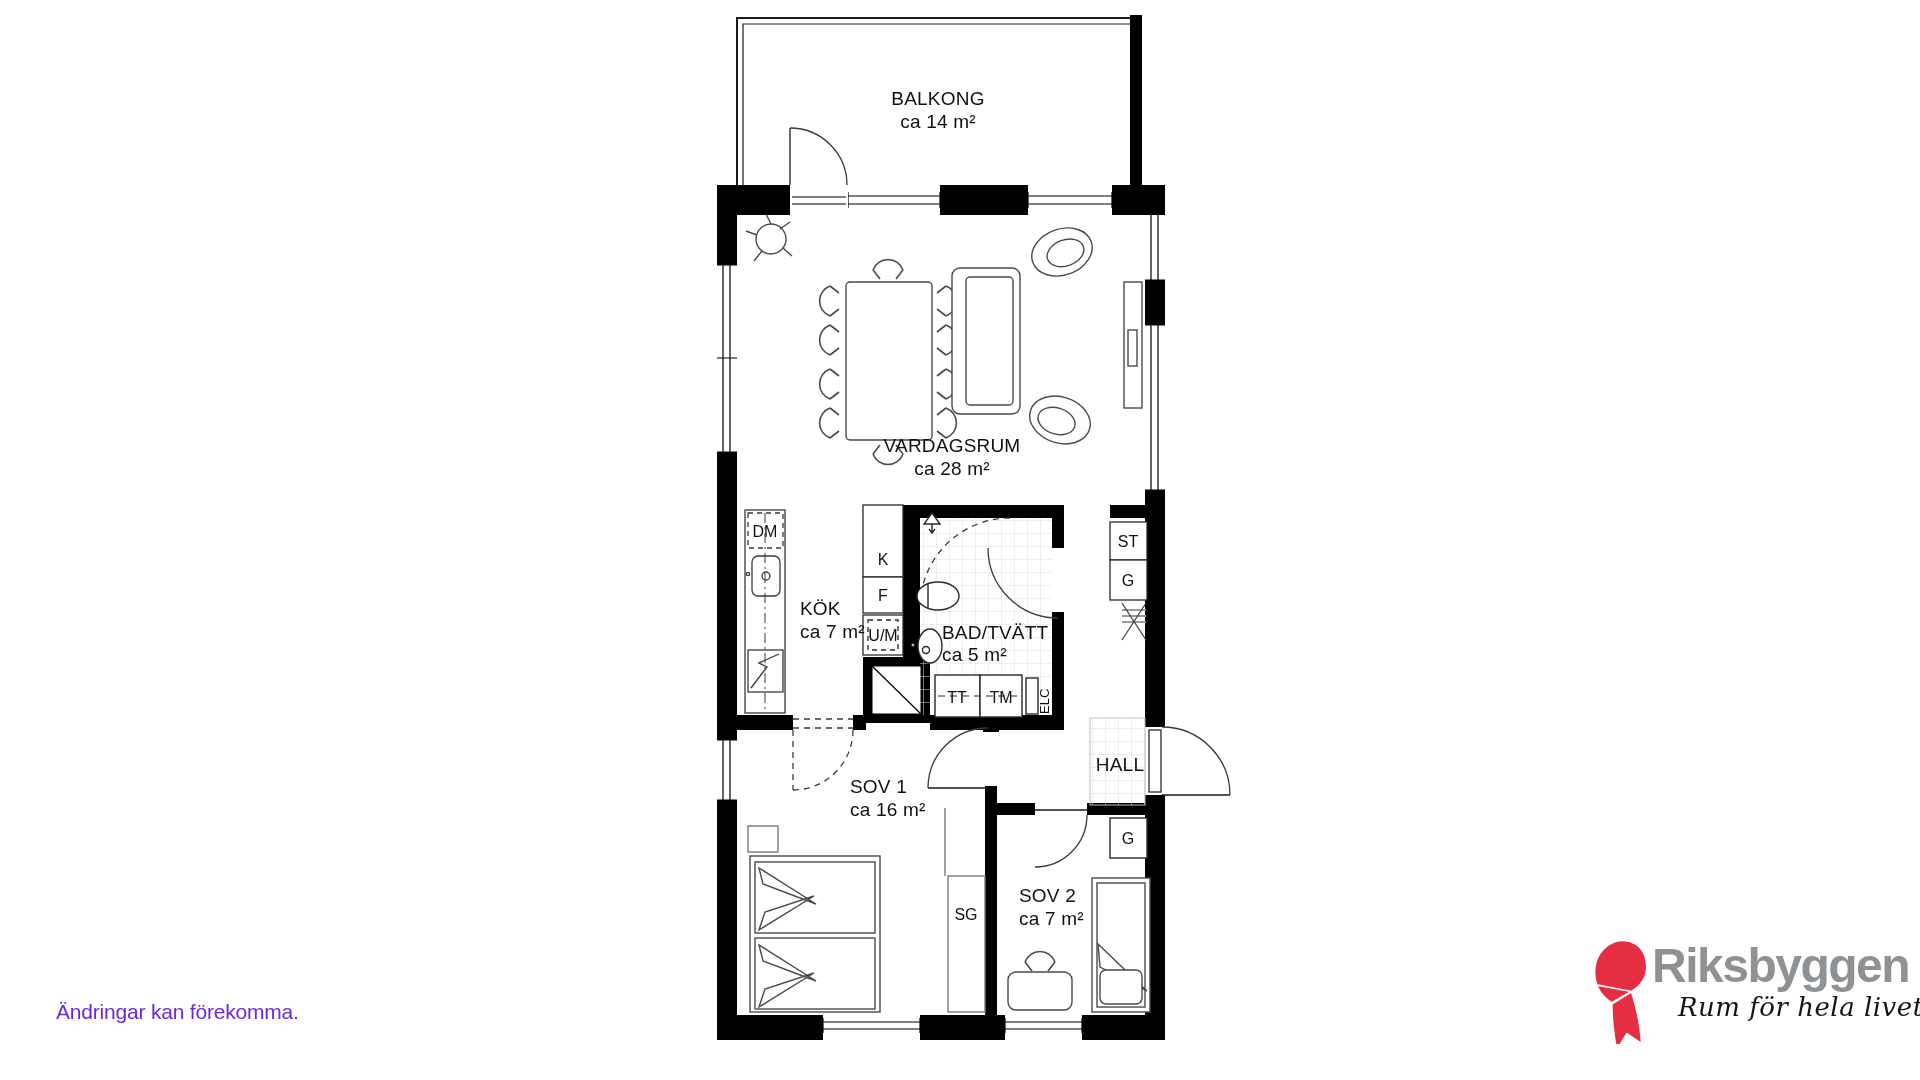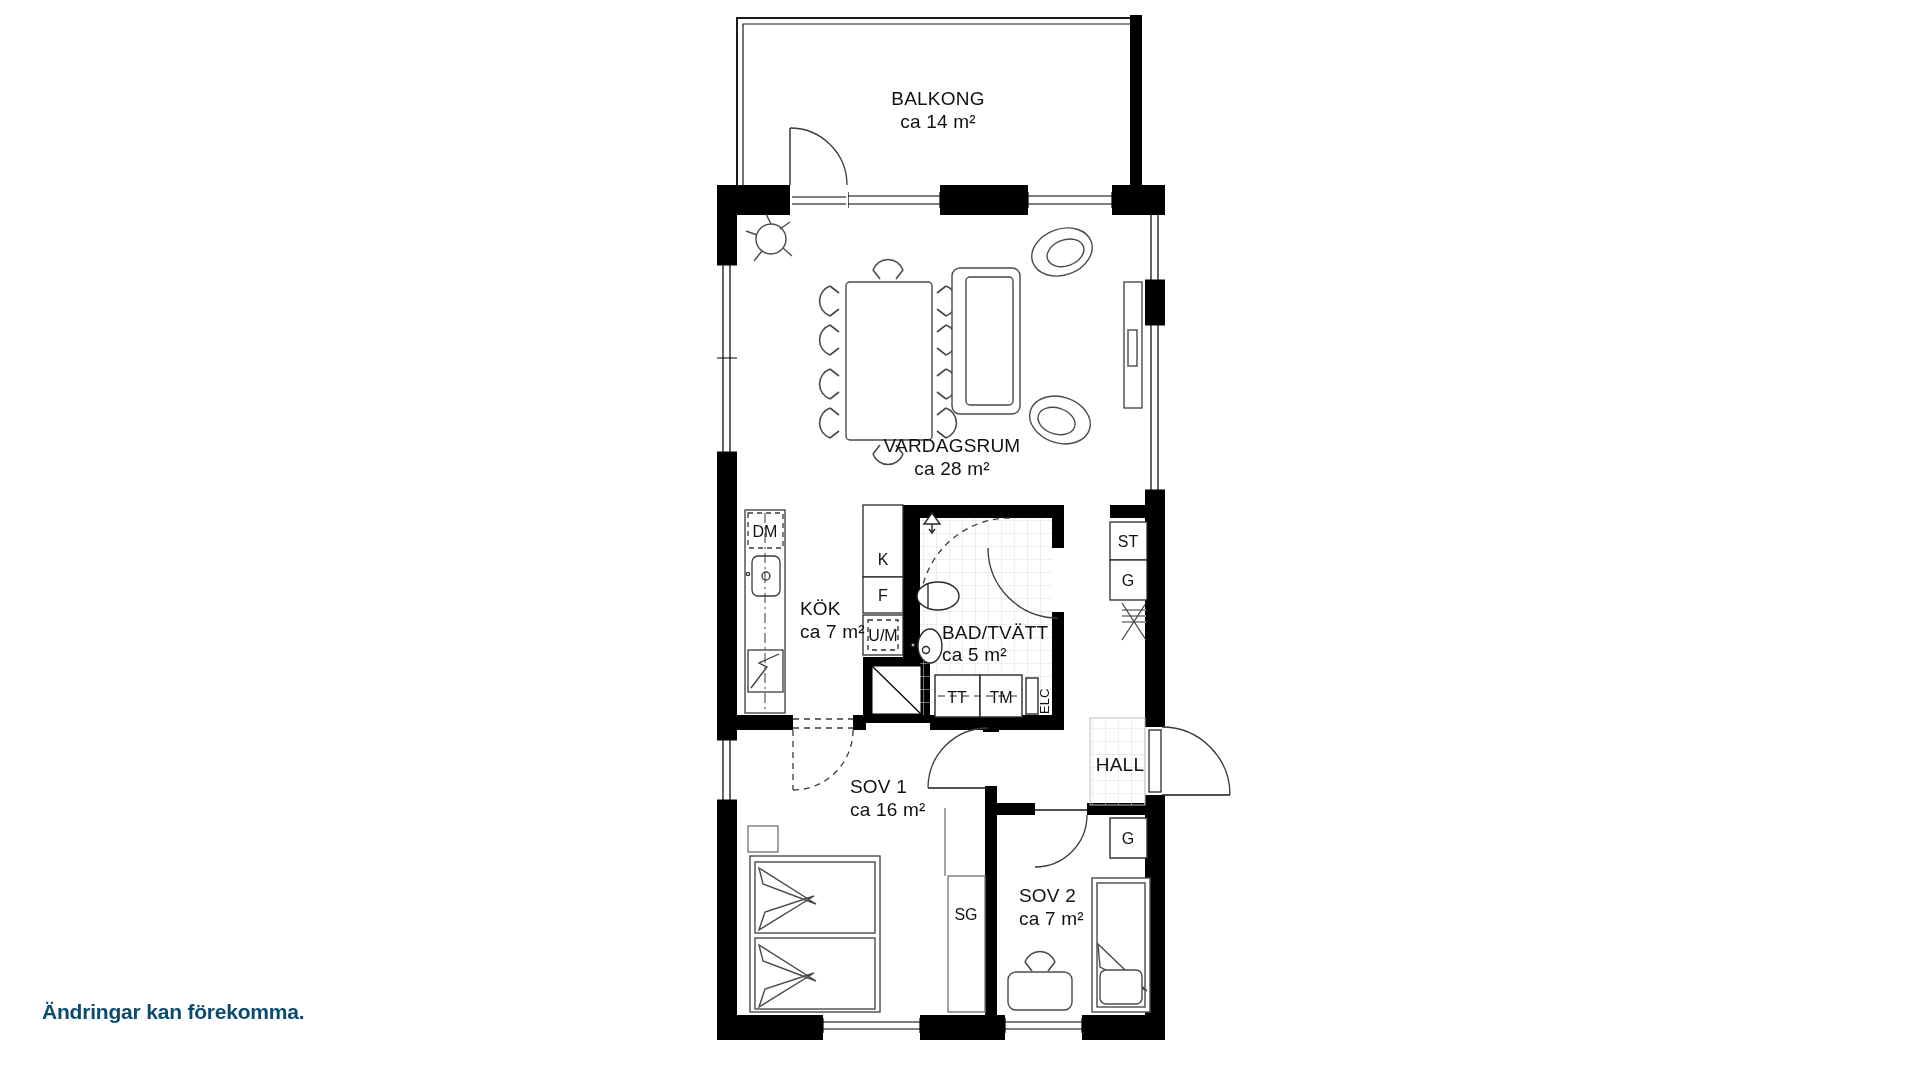--- a/index.html
+++ b/index.html
@@ -2,21 +2,21 @@
 <html><head>
 <meta charset="utf-8">
 <style>
   html,body{margin:0;padding:0;background:#fff;}
   .stage{position:relative;width:1920px;height:1044px;background:#ffffff;overflow:hidden;
          font-family:"Liberation Sans",sans-serif;}
   svg text{font-family:"Liberation Sans",sans-serif;fill:#111;}
   .room-label{font-size:19px;letter-spacing:.2px;}
   .small-label{font-size:16px;}
   .tiny-label{font-size:13px;}
-  .disclaimer{position:absolute;left:42px;top:1000px;font-size:21px;color:#0c4a6e;letter-spacing:-.2px;font-weight:bold;}
+  .disclaimer{position:absolute;left:56px;top:1000px;font-size:21px;color:#6d28d9;letter-spacing:-.2px;}
   .logo{position:absolute;left:1586px;top:934px;width:310px;height:118px;}
   .logo-mark{position:absolute;left:0;top:2px;}
   .logo-text{position:absolute;left:66px;top:8px;}
   .brand{font-size:48px;font-weight:bold;color:#8f9295;letter-spacing:-1.5px;line-height:1;}
   .tagline{font-family:"DejaVu Serif",serif;font-style:italic;font-size:26px;color:#141414;
            margin-top:2px;margin-left:26px;letter-spacing:.5px;white-space:nowrap;}
 </style>
 </head>
 <body>
 
@@ -309,14 +309,27 @@
     <text class="small-label" x="1128" y="586" text-anchor="middle">G</text>
     <text class="small-label" x="1128" y="844" text-anchor="middle">G</text>
     <text class="small-label" x="966" y="920" text-anchor="middle">SG</text>
   </g>
 </svg>
 
 
 <div class="disclaimer">Ändringar kan förekomma.</div>
 
 
-
+<div class="logo">
+  <div class="logo-mark">
+    <svg width="62" height="114" viewBox="0 0 70 130">
+      <path d="M13 56 C 3 26 24 6 41 6 C 59 6 69 20 68 37 C 67 50 59 58 50 63 L 29 75 C 21 70 16 64 13 56 Z" fill="#e52e42"></path>
+      <path d="M30 78 L 51 65 C 57 84 61 103 62 121 L 46 110 L 35 128 C 32 111 30 94 30 78 Z" fill="#e52e42"></path>
+      <path d="M13 56 L 50 63" stroke="#fff" stroke-width="2" fill="none"></path>
+    </svg>
+  </div>
+  <div class="logo-text">
+    <div class="brand">Riksbyggen</div>
+    <div class="tagline">Rum för hela livet</div>
+  </div>
 </div>
 
+</div>
+
 </body></html>

